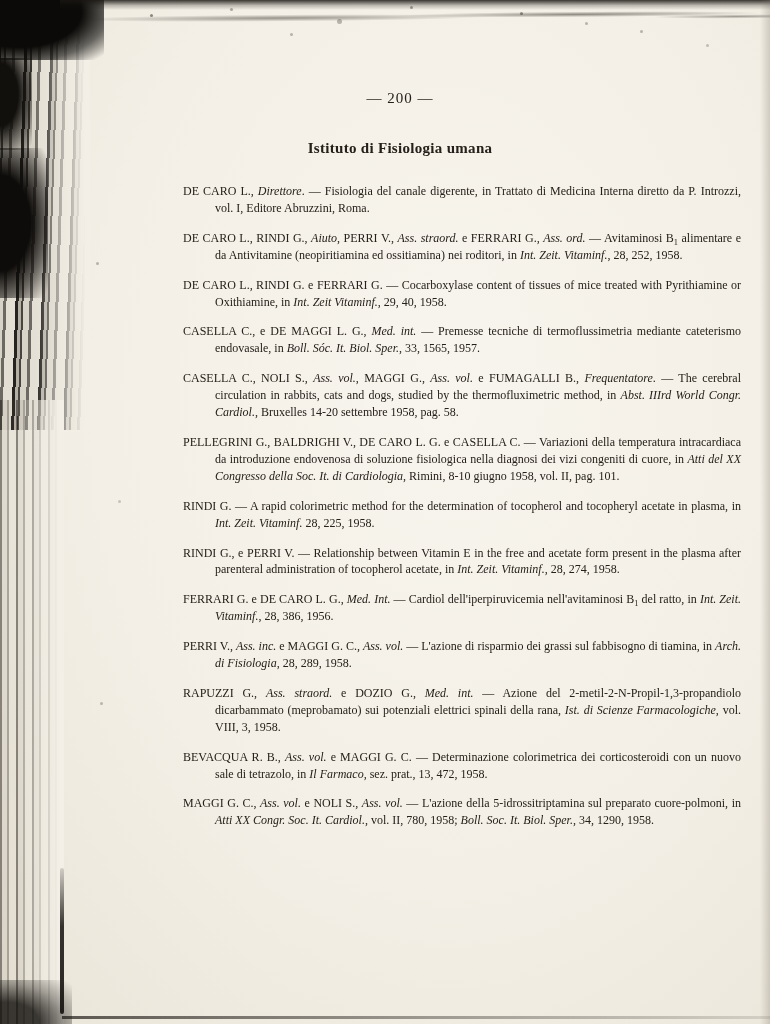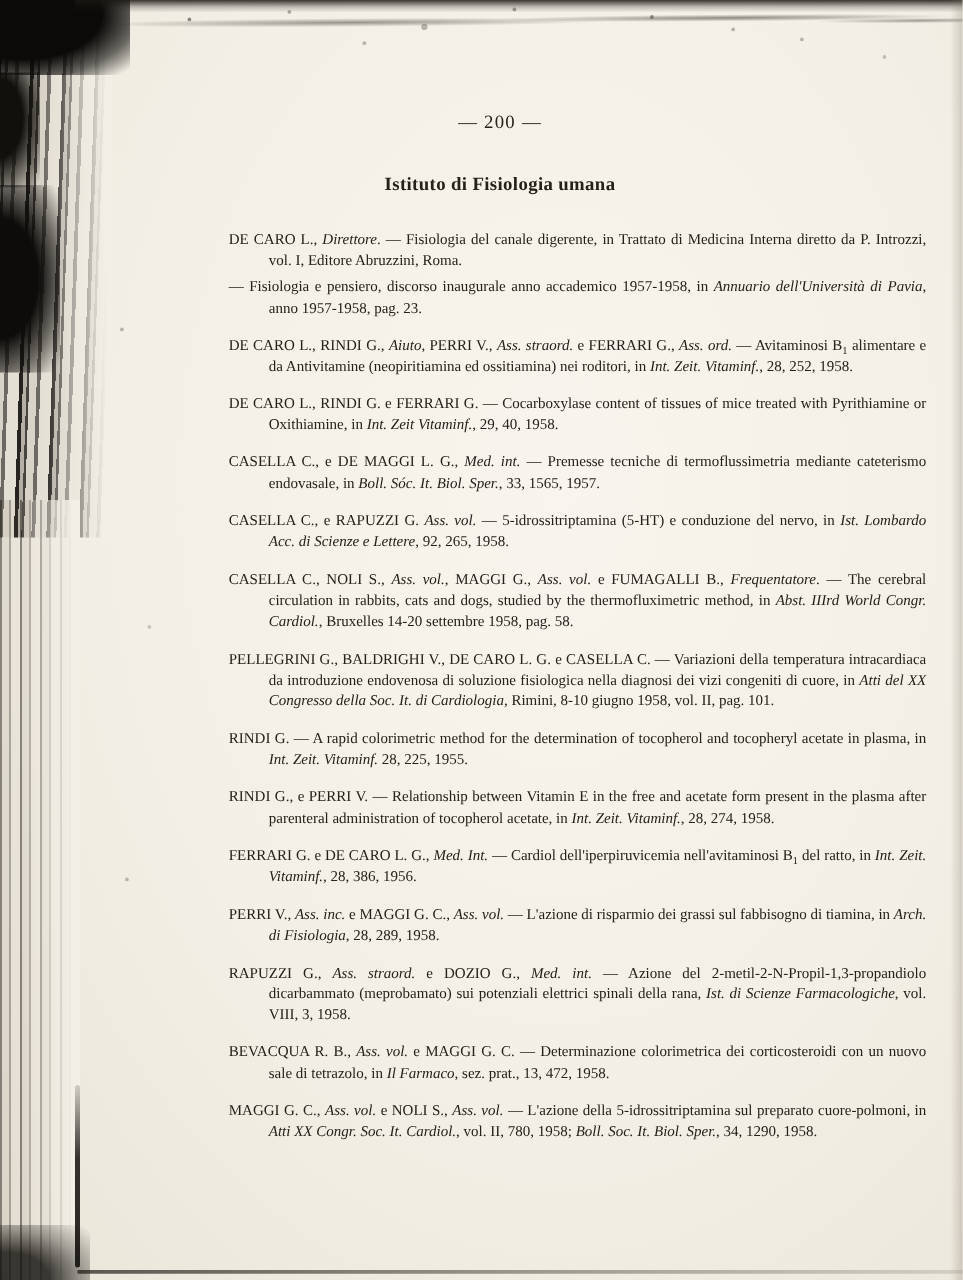--- a/index.html
+++ b/index.html
@@ -97,28 +97,26 @@
   <div class="artifact edge-bottom"></div>
   <div class="artifact corner-bottom-left"></div>
   <div class="artifact edge-right"></div>
   <div class="artifact speckles"></div>
 
   <div class="content">
     <div class="page-number">— 200 —</div>
     <h1 class="heading">Istituto di Fisiologia umana</h1>
     <div>
         <p class="entry"><span>DE CARO L., </span><span class="it">Direttore</span><span>. — Fisiologia del canale digerente, in Trattato di Medicina Interna diretto da P. Introzzi, vol. I, Editore Abruzzini, Roma.</span></p>
-        <p class="entry grouped"><span>— Fisiologia e pensiero, discorso inaugurale anno accademico 1957-1958, in </span><span class="it">Annuario dell'Università di Pavia</span><span>, anno 1957-1958, pag. 23.</span></p>
         <p class="entry"><span>DE CARO L., RINDI G., </span><span class="it">Aiuto</span><span>, PERRI V., </span><span class="it">Ass. straord.</span><span> e FERRARI G., </span><span class="it">Ass. ord.</span><span> — Avitaminosi B</span><sub>1</sub><span> alimentare e da Antivitamine (neopiritiamina ed ossitiamina) nei roditori, in </span><span class="it">Int. Zeit. Vitaminf.</span><span>, 28, 252, 1958.</span></p>
         <p class="entry"><span>DE CARO L., RINDI G. e FERRARI G. — Cocarboxylase content of tissues of mice treated with Pyrithiamine or Oxithiamine, in </span><span class="it">Int. Zeit Vitaminf.</span><span>, 29, 40, 1958.</span></p>
         <p class="entry"><span>CASELLA C., e DE MAGGI L. G., </span><span class="it">Med. int.</span><span> — Premesse tecniche di termoflussimetria mediante cateterismo endovasale, in </span><span class="it">Boll. Sóc. It. Biol. Sper.</span><span>, 33, 1565, 1957.</span></p>
-        <p class="entry"><span>CASELLA C., e RAPUZZI G. </span><span class="it">Ass. vol.</span><span> — 5-idrossitriptamina (5-HT) e conduzione del nervo, in </span><span class="it">Ist. Lombardo Acc. di Scienze e Lettere</span><span>, 92, 265, 1958.</span></p>
         <p class="entry"><span>CASELLA C., NOLI S., </span><span class="it">Ass. vol.</span><span>, MAGGI G., </span><span class="it">Ass. vol.</span><span> e FUMAGALLI B., </span><span class="it">Frequentatore</span><span>. — The cerebral circulation in rabbits, cats and dogs, studied by the thermofluximetric method, in </span><span class="it">Abst. IIIrd World Congr. Cardiol.</span><span>, Bruxelles 14-20 settembre 1958, pag. 58.</span></p>
         <p class="entry"><span>PELLEGRINI G., BALDRIGHI V., DE CARO L. G. e CASELLA C. — Variazioni della temperatura intracardiaca da introduzione endovenosa di soluzione fisiologica nella diagnosi dei vizi congeniti di cuore, in </span><span class="it">Atti del XX Congresso della Soc. It. di Cardiologia</span><span>, Rimini, 8-10 giugno 1958, vol. II, pag. 101.</span></p>
-        <p class="entry"><span>RINDI G. — A rapid colorimetric method for the determination of tocopherol and tocopheryl acetate in plasma, in </span><span class="it">Int. Zeit. Vitaminf.</span><span> 28, 225, 1955.</span></p>
+        <p class="entry"><span>RINDI G. — A rapid colorimetric method for the determination of tocopherol and tocopheryl acetate in plasma, in </span><span class="it">Int. Zeit. Vitaminf.</span><span> 28, 225, 1958.</span></p>
         <p class="entry"><span>RINDI G., e PERRI V. — Relationship between Vitamin E in the free and acetate form present in the plasma after parenteral administration of tocopherol acetate, in </span><span class="it">Int. Zeit. Vitaminf.</span><span>, 28, 274, 1958.</span></p>
         <p class="entry"><span>FERRARI G. e DE CARO L. G., </span><span class="it">Med. Int.</span><span> — Cardiol dell'iperpiruvicemia nell'avitaminosi B</span><sub>1</sub><span> del ratto, in </span><span class="it">Int. Zeit. Vitaminf.</span><span>, 28, 386, 1956.</span></p>
         <p class="entry"><span>PERRI V., </span><span class="it">Ass. inc.</span><span> e MAGGI G. C., </span><span class="it">Ass. vol.</span><span> — L'azione di risparmio dei grassi sul fabbisogno di tiamina, in </span><span class="it">Arch. di Fisiologia</span><span>, 28, 289, 1958.</span></p>
         <p class="entry"><span>RAPUZZI G., </span><span class="it">Ass. straord.</span><span> e DOZIO G., </span><span class="it">Med. int.</span><span> — Azione del 2-metil-2-N-Propil-1,3-propandiolo dicarbammato (meprobamato) sui potenziali elettrici spinali della rana, </span><span class="it">Ist. di Scienze Farmacologiche</span><span>, vol. VIII, 3, 1958.</span></p>
         <p class="entry"><span>BEVACQUA R. B., </span><span class="it">Ass. vol.</span><span> e MAGGI G. C. — Determinazione colorimetrica dei corticosteroidi con un nuovo sale di tetrazolo, in </span><span class="it">Il Farmaco</span><span>, sez. prat., 13, 472, 1958.</span></p>
         <p class="entry"><span>MAGGI G. C., </span><span class="it">Ass. vol.</span><span> e NOLI S., </span><span class="it">Ass. vol.</span><span> — L'azione della 5-idrossitriptamina sul preparato cuore-polmoni, in </span><span class="it">Atti XX Congr. Soc. It. Cardiol.</span><span>, vol. II, 780, 1958; </span><span class="it">Boll. Soc. It. Biol. Sper.</span><span>, 34, 1290, 1958.</span></p>
       </div>
   </div>
 
 </div>

